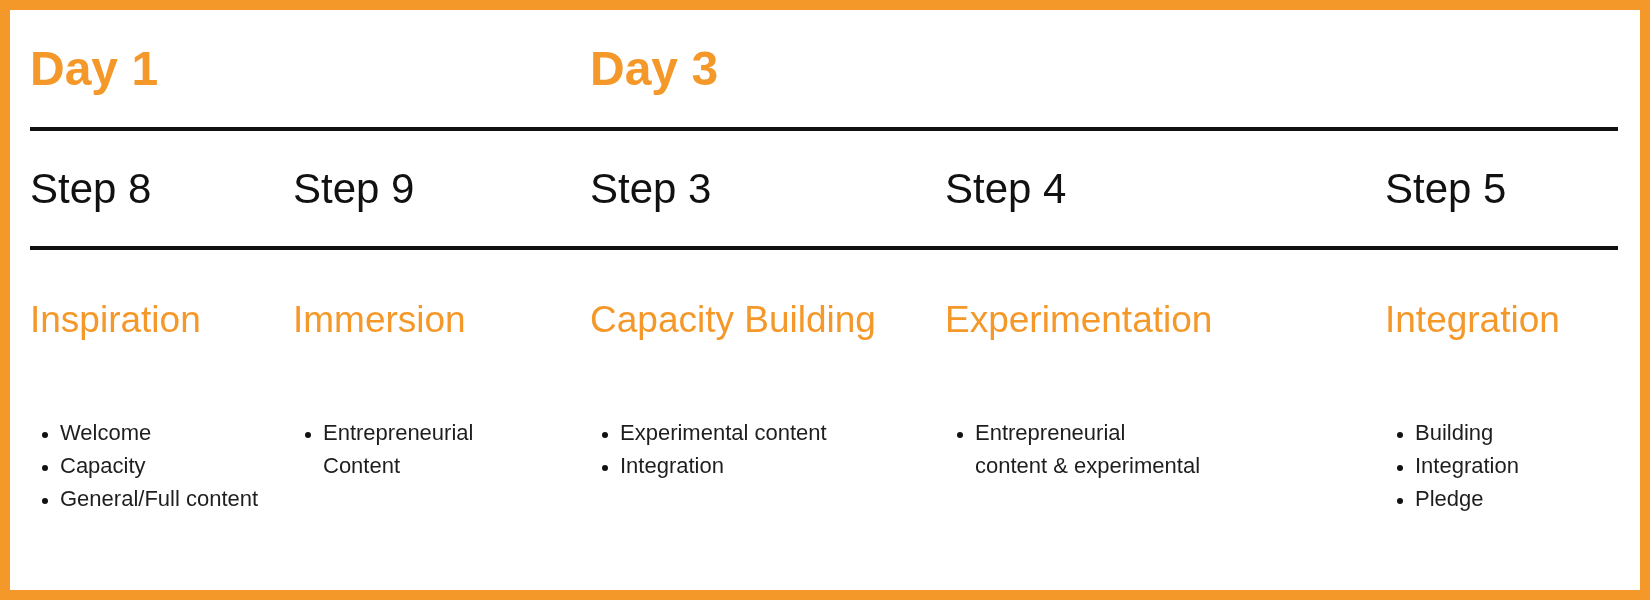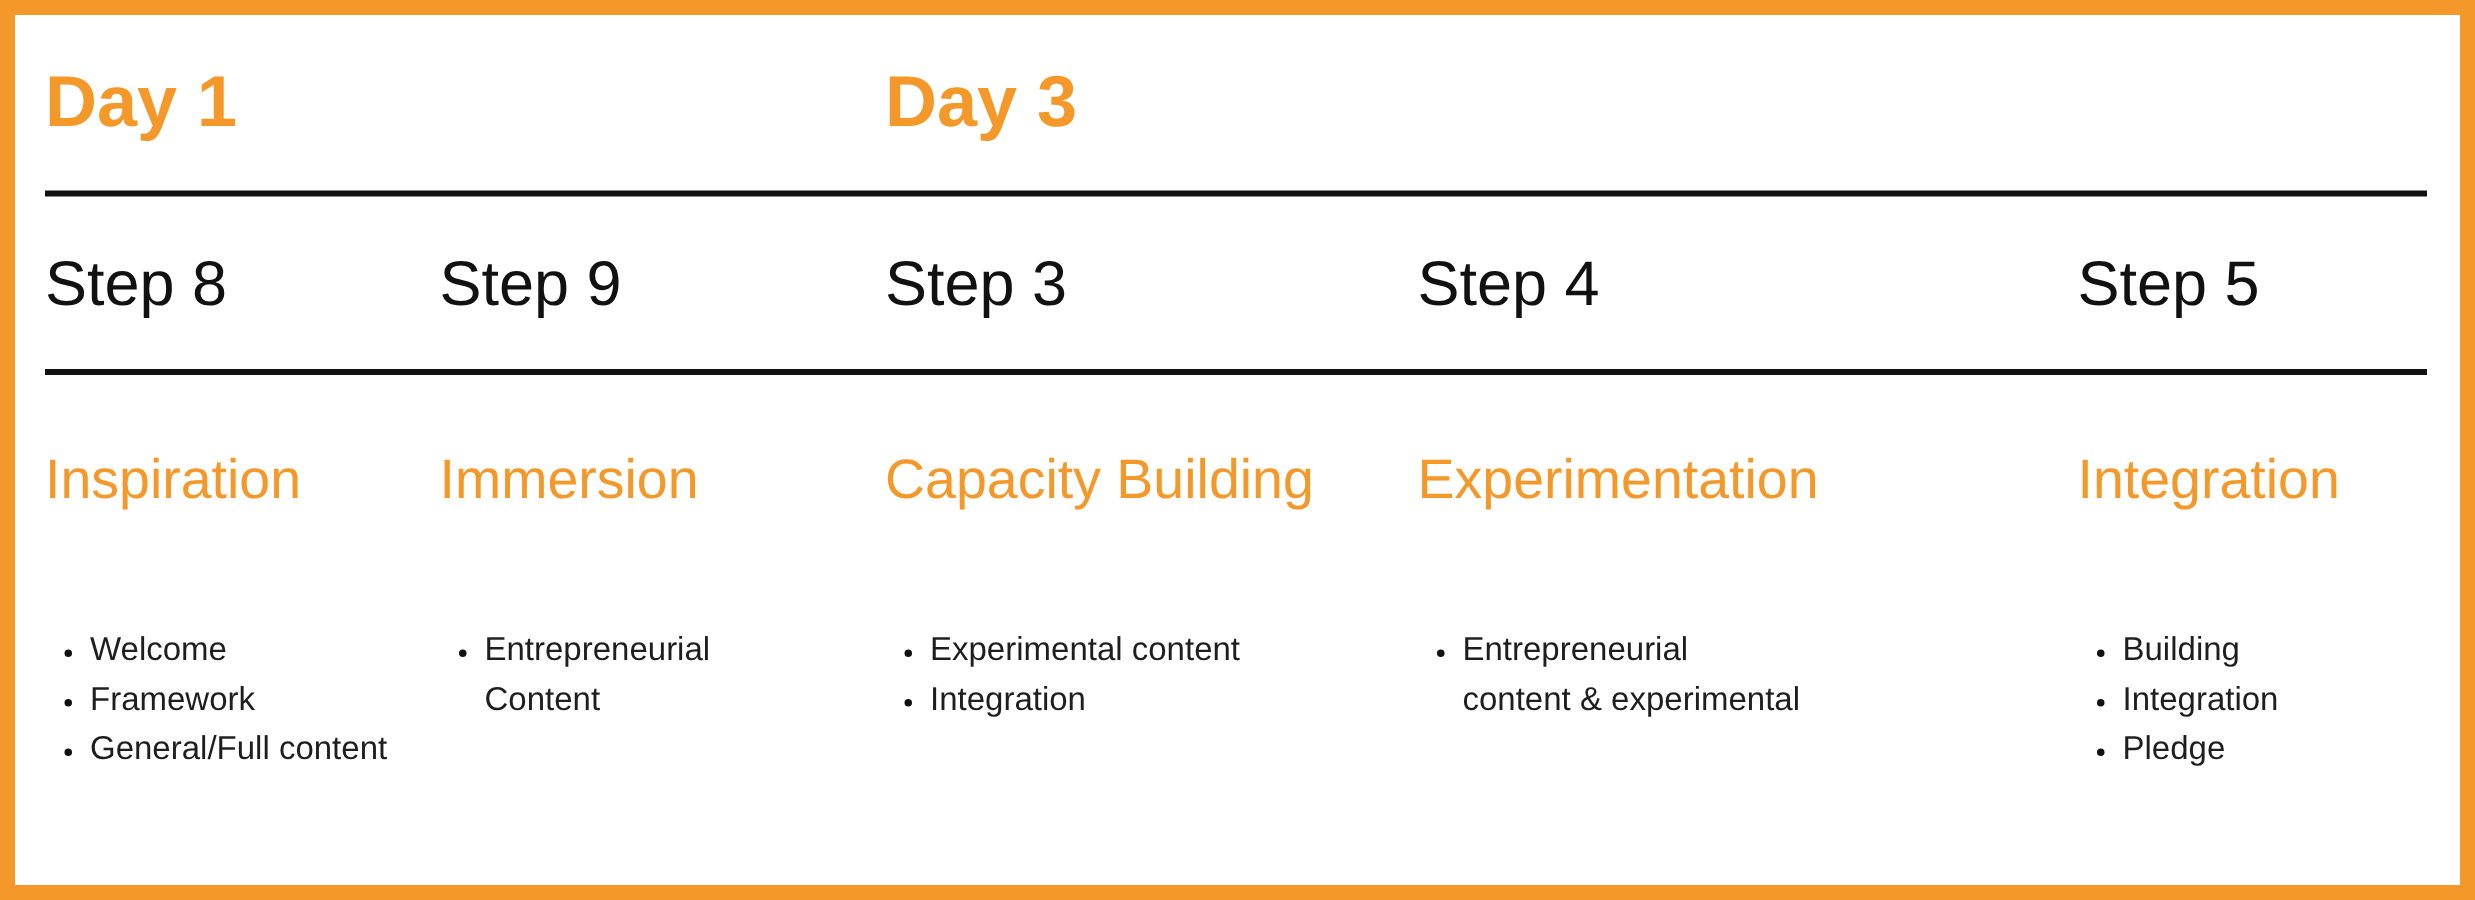--- a/index.html
+++ b/index.html
@@ -88,21 +88,21 @@
 
   <div class="cell phase-cell">Inspiration</div>
   <div class="cell phase-cell">Immersion</div>
   <div class="cell phase-cell">Capacity Building</div>
   <div class="cell phase-cell">Experimentation</div>
   <div class="cell phase-cell">Integration</div>
 
   <div class="bullets-cell">
     <ul>
       <li>Welcome</li>
-      <li>Framework</li>
+      <li>Capacity</li>
       <li>General/Full content</li>
     </ul>
   </div>
   <div class="bullets-cell">
     <ul>
       <li>Entrepreneurial
 Content</li>
     </ul>
   </div>
   <div class="bullets-cell">

